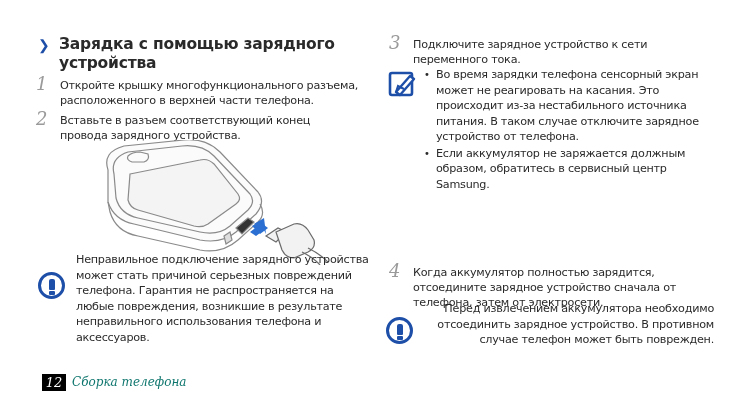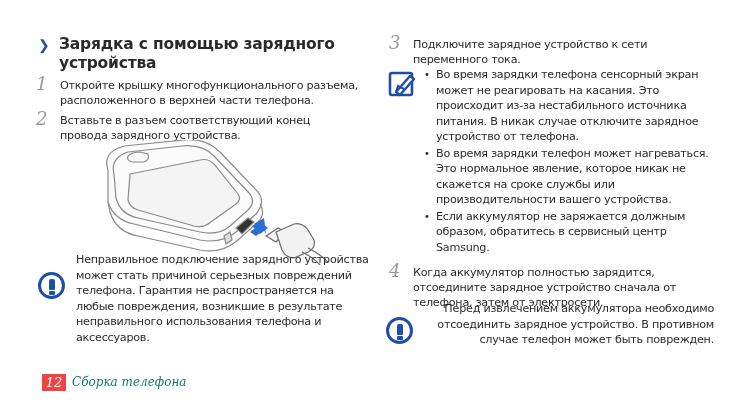--- a/index.html
+++ b/index.html
@@ -12,21 +12,21 @@
     .step { font-size: 11.2px; line-height: 15px; letter-spacing: -0.25px; color: #2a2a2a; }
     .step .num { position: absolute; left: 0; top: -2px; font-family: "DejaVu Serif", serif; font-style: italic; font-size: 18px; color: #9a9a9a; font-weight: normal; }
     .step .txt { display: block; padding-left: 24px; }
     .note { font-size: 11.2px; line-height: 15.5px; letter-spacing: -0.25px; color: #2a2a2a; }
     .icon-warn { width: 27px; height: 27px; border: 3px solid #1e4fa8; border-radius: 50%; display: flex; align-items: center; justify-content: center; }
     .icon-warn .bar { width: 6px; height: 11px; background: #1e4fa8; border-radius: 2px 2px 1px 1px; position: absolute; top: 4px; left: 7.5px; }
     .icon-warn .dot { width: 6px; height: 4px; background: #1e4fa8; border-radius: 1px; position: absolute; top: 16px; left: 7.5px; }
     .bullets { list-style: none; }
     .bullets li { position: relative; padding-left: 12px; margin-bottom: 1px; }
     .bullets li::before { content: "•"; position: absolute; left: 0; top: 0; color: #2a2a2a; font-size: 10px; }
-    .footer-num { left: 42px; top: 374px; width: 24px; height: 17px; background: #ef4444; color: #ffffff; font-family: "DejaVu Serif", serif; font-style: italic; font-size: 13px; line-height: 17px; text-align: center; }
+    .footer-num { left: 42px; top: 374px; width: 24px; height: 17px; background: #000000; color: #ffffff; font-family: "DejaVu Serif", serif; font-style: italic; font-size: 13px; line-height: 17px; text-align: center; }
     .footer-title { left: 72px; top: 374px; font-family: "DejaVu Serif", serif; font-style: italic; font-size: 12px; line-height: 17px; color: #0f766e; }
   </style>
 </head>
 <body>
 
 <div class="abs heading">
   <span class="chev">❯</span>
   <span class="ht">Зарядка с помощью зарядного устройства</span>
 </div>
 
@@ -87,22 +87,21 @@
 
 <div class="abs" style="left:388px; top:70px; width:28px; height:28px;">
   <svg width="28" height="28" viewBox="0 0 28 28">
     <rect x="2" y="3" width="22" height="22" rx="2" fill="none" stroke="#1e4fa8" stroke-width="2.6"></rect>
     <path d="M8 22 L22 6 L26 9 L12 25 Z" fill="#ffffff" stroke="#1e4fa8" stroke-width="2.4" stroke-linejoin="round"></path>
     <path d="M8 22 L10 16 L16 19" fill="none" stroke="#1e4fa8" stroke-width="2"></path>
   </svg>
 </div>
 
 <ul class="abs note bullets" style="left:424px; top:67px; width:290px;">
-  <li>Во время зарядки телефона сенсорный экран может не реагировать на касания. Это происходит из-за нестабильного источника питания. В никак случае отключите зарядное устройство от телефона.</li>
-  <li>Во время зарядки телефон может нагреваться. Это нормальное явление, которое никак не скажется на сроке службы или производительности вашего устройства.</li>
+  <li>Во время зарядки телефона сенсорный экран может не реагировать на касания. Это происходит из-за нестабильного источника питания. В таком случае отключите зарядное устройство от телефона.</li>
   <li>Если аккумулятор не заряжается должным образом, обратитесь в сервисный центр Samsung.</li>
 </ul>
 
 <div class="abs step" style="left:389px; top:265px; width:325px;">
   <span class="num">4</span>
   <span class="txt">Когда аккумулятор полностью зарядится, отсоедините зарядное устройство сначала от телефона, затем от электросети.</span>
 </div>
 
 <div class="abs" style="left:386px; top:317px; width:27px; height:27px;">
   <div class="icon-warn" style="position:relative;">

